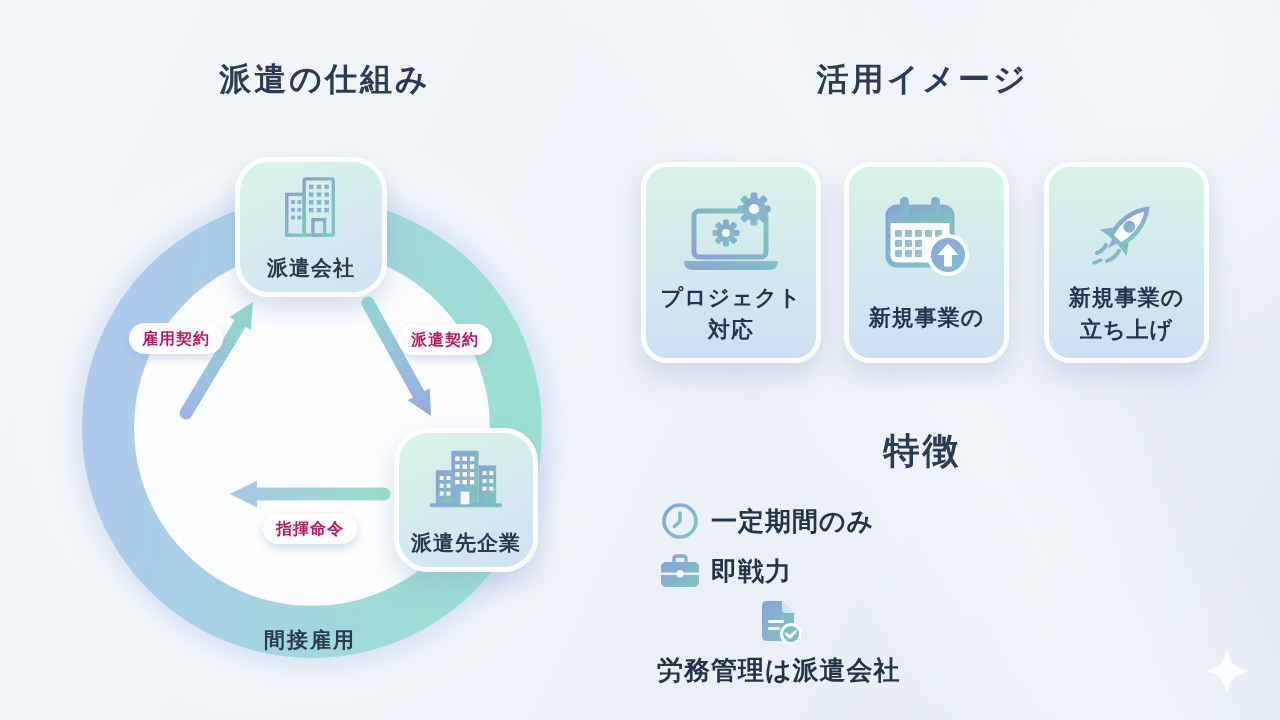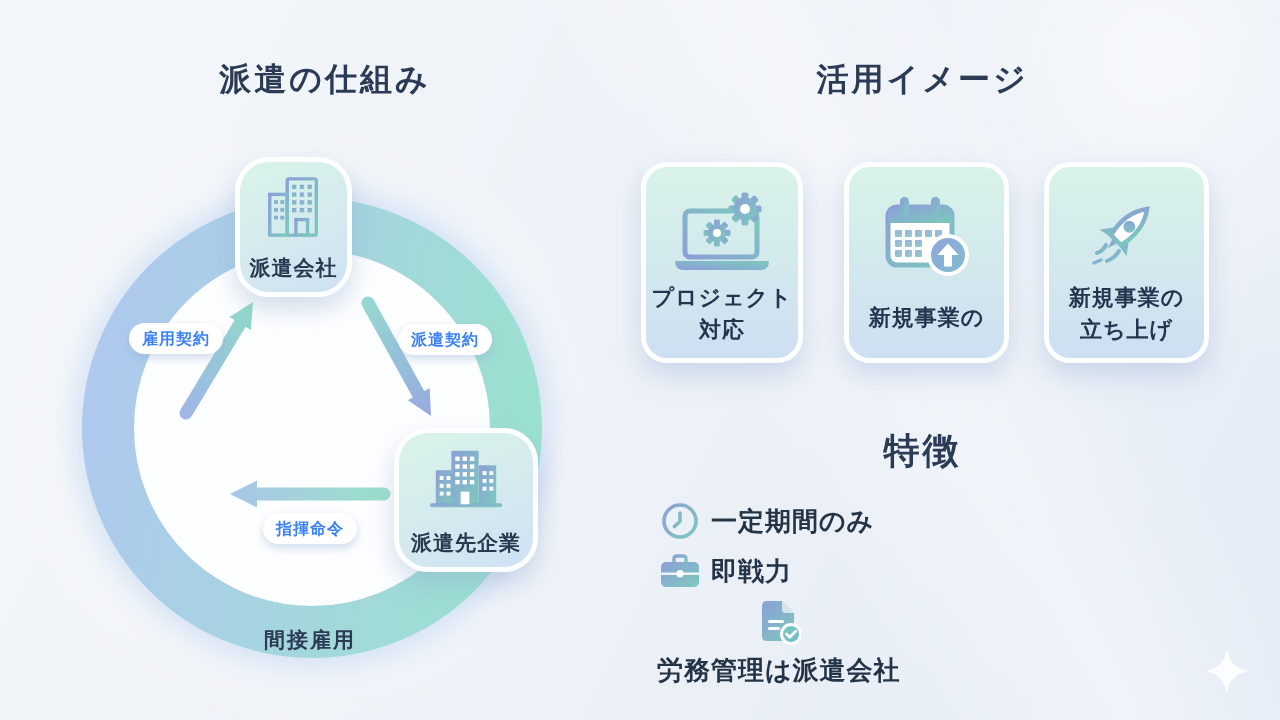--- a/index.html
+++ b/index.html
@@ -17,44 +17,44 @@
   #leftTitle{left:95px;top:58px;width:460px;}
   #usageTitle{left:690px;top:58px;width:465px;}
   #featTitle{left:690px;top:427px;width:465px;font-size:36px;}
 
   .node-card{
     position:absolute;border-radius:34px;border:5px solid rgba(255,255,255,.95);box-sizing:border-box;
     background:linear-gradient(155deg,#daf4e8 0%,#cfe1f4 100%);
     box-shadow:0 12px 26px rgba(140,165,205,.38);
     display:flex;flex-direction:column;align-items:center;
   }
-  #nodeAgency{left:235px;top:157px;width:117px;height:140px;}
+  #nodeAgency{left:235px;top:157px;width:152px;height:140px;}
   #nodeWorker{left:78px;top:428px;width:144px;height:144px;}
   #nodeClient{left:394px;top:428px;width:144px;height:144px;}
   .node-card .icon-box{margin-top:13px;display:flex;align-items:center;justify-content:center;flex:0 0 auto;}
   .node-label{margin-top:auto;margin-bottom:10px;font-size:21px;font-weight:700;color:#2a3950;letter-spacing:1px;}
 
   .pill{
     position:absolute;height:31px;line-height:31px;padding:0 13px;background:#ffffff;border-radius:16px;
-    font-size:16px;font-weight:600;color:#3b82f6;letter-spacing:1px;
+    font-size:16px;font-weight:600;color:#be185d;letter-spacing:1px;
     box-shadow:0 4px 10px rgba(150,175,210,.45);
   }
   #pillEmployment{left:129px;top:323px;}
   #pillDispatch{left:398px;top:324px;}
   #pillCommand{left:263px;top:513px;}
 
   .caption{position:absolute;left:225px;top:626px;width:170px;text-align:center;font-size:21px;font-weight:700;color:#2b3b52;letter-spacing:2px;}
 
   .usage-card{
     position:absolute;top:162px;height:201px;border-radius:26px;border:5px solid rgba(255,255,255,.95);box-sizing:border-box;
     background:linear-gradient(180deg,#d8f3e9 0%,#cddff2 100%);
     box-shadow:0 12px 26px rgba(140,165,205,.35);
     display:flex;flex-direction:column;align-items:center;
   }
-  #usage0{left:641px;width:162px;}
+  #usage0{left:641px;width:180px;}
   #usage1{left:844px;width:165px;}
   #usage2{left:1044px;width:165px;}
   .usage-card .icon-box{height:106px;margin-top:16px;display:flex;align-items:center;justify-content:center;}
   .usage-label{
     flex:1;display:flex;align-items:center;justify-content:center;text-align:center;
     font-size:22px;font-weight:700;color:#25344e;line-height:1.45;white-space:pre-line;
     padding-bottom:12px;letter-spacing:1px;
   }
 
   .feature-row{position:absolute;left:657px;display:flex;align-items:center;gap:8px;height:44px;}

